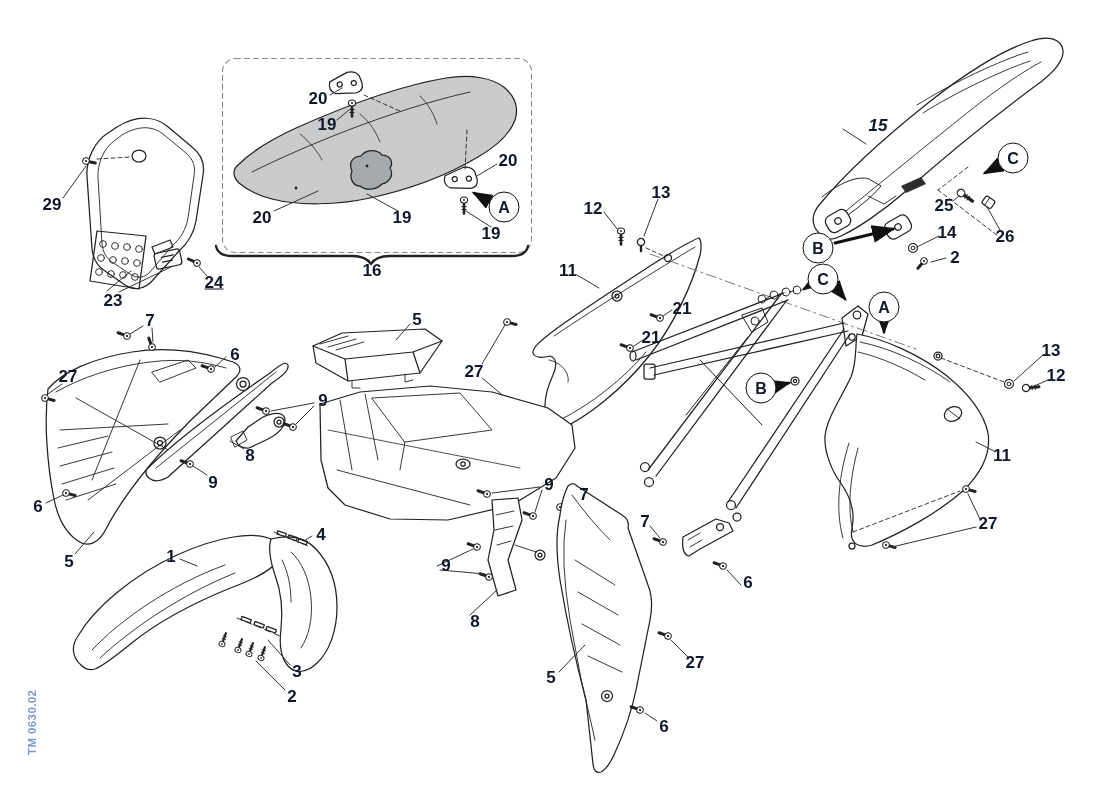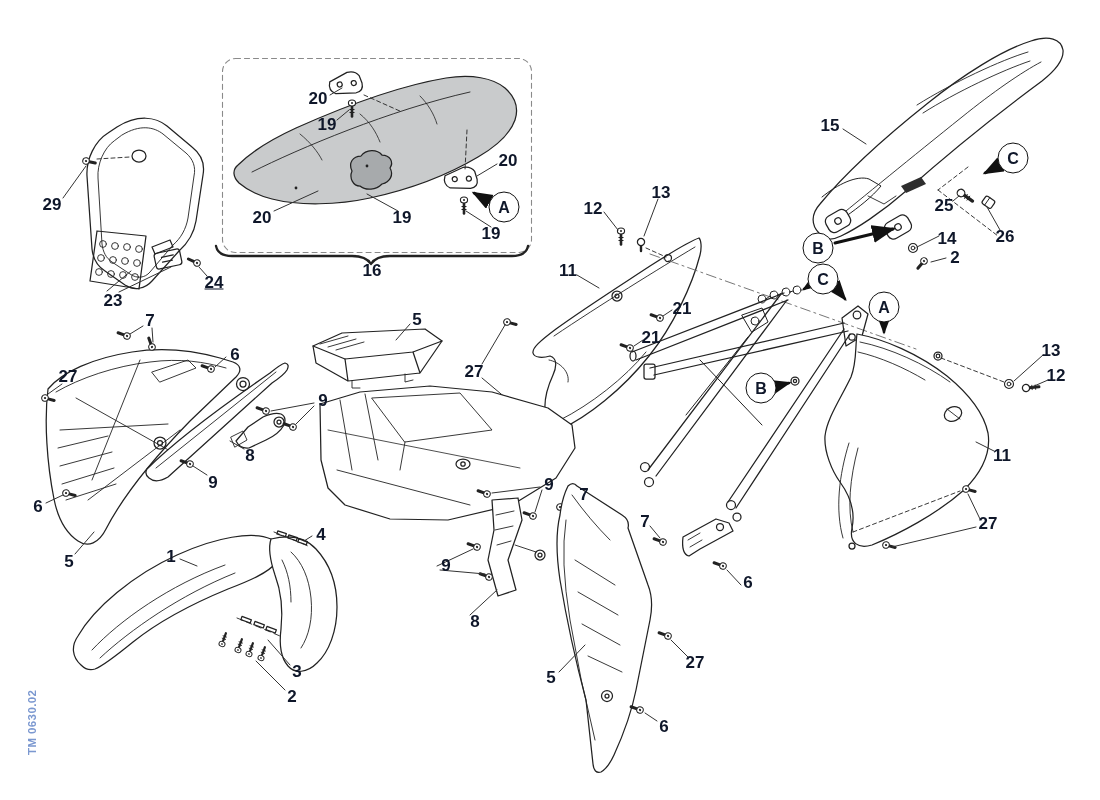--- a/index.html
+++ b/index.html
@@ -391,26 +391,26 @@
       <div class="callout" style="left: 113px; top: 300px;">23</div>
       <div class="callout" style="left: 214px; top: 282px; text-decoration: underline;">24</div>
       <div class="callout" style="left: 318px; top: 98px;">20</div>
       <div class="callout" style="left: 327px; top: 124px;">19</div>
       <div class="callout" style="left: 262px; top: 217px;">20</div>
       <div class="callout" style="left: 402px; top: 217px;">19</div>
       <div class="callout" style="left: 508px; top: 160px;">20</div>
       <div class="callout" style="left: 491px; top: 233px;">19</div>
       <div class="callout circled" style="left: 504px; top: 207px;">A</div>
       <div class="callout" style="left: 372px; top: 270px;">16</div>
-      <div class="callout" style="left: 830px; top: 125px;">15</div>
+      <div class="callout" style="left: 878px; top: 125px; font-style: italic;">15</div>
       <div class="callout circled" style="left: 1013px; top: 158px;">C</div>
       <div class="callout" style="left: 944px; top: 205px; text-align: right;">25</div>
       <div class="callout" style="left: 1005px; top: 236px;">26</div>
       <div class="callout circled" style="left: 818px; top: 248px;">B</div>
-      <div class="callout" style="left: 947px; top: 232px; margin-top: 6px;">14</div>
+      <div class="callout" style="left: 947px; top: 232px;">14</div>
       <div class="callout" style="left: 955px; top: 257px;">2</div>
       <div class="callout" style="left: 593px; top: 208px;">12</div>
       <div class="callout" style="left: 661px; top: 192px;">13</div>
       <div class="callout" style="left: 568px; top: 270px;">11</div>
       <div class="callout" style="left: 682px; top: 308px;">21</div>
       <div class="callout" style="left: 651px; top: 337px;">21</div>
       <div class="callout" style="left: 474px; top: 371px;">27</div>
       <div class="callout circled" style="left: 823px; top: 279px;">C</div>
       <div class="callout circled" style="left: 884px; top: 307px;">A</div>
       <div class="callout circled" style="left: 761px; top: 388px;">B</div>

